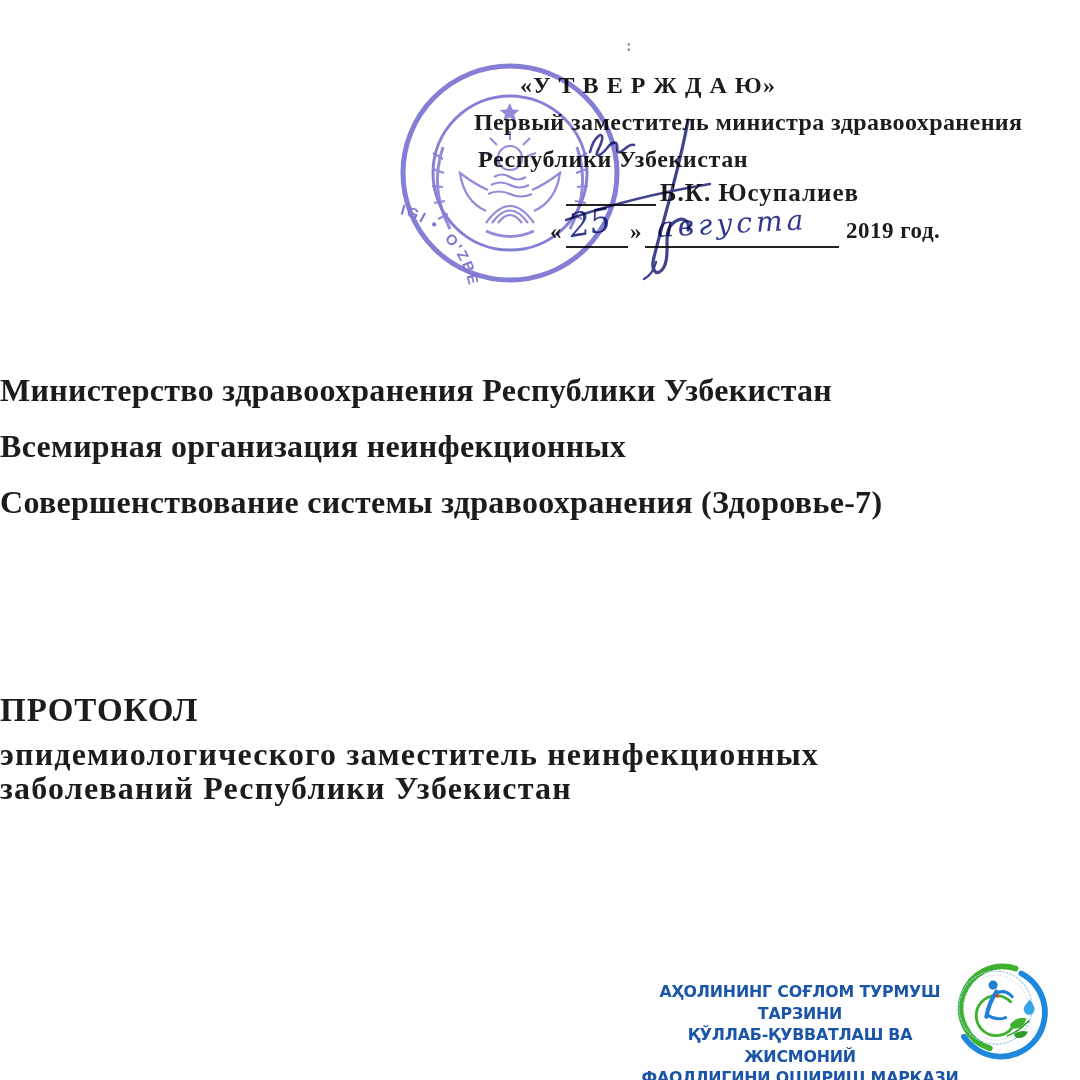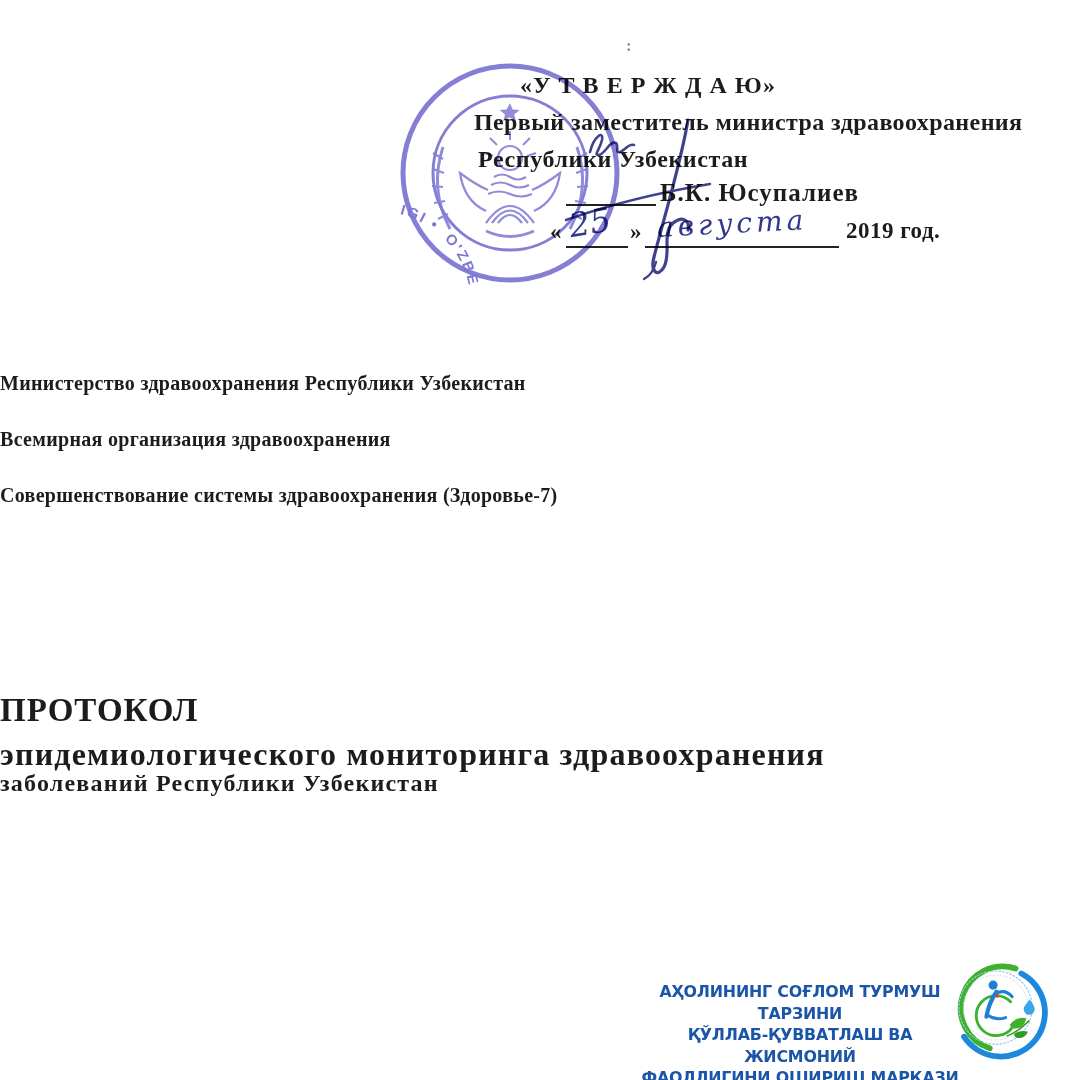--- a/index.html
+++ b/index.html
@@ -23,28 +23,28 @@
   .year{left:846px;top:218px;font-size:23px;letter-spacing:.5px;white-space:nowrap;text-align:right;}
   .hw{font-style:italic;color:#33388c;font-family:"DejaVu Serif","Liberation Serif",serif;}
   .hw-day{left:569px;top:203px;font-size:33px;transform:rotate(-9deg);}
   .hw-month{left:657px;top:207px;font-size:28px;letter-spacing:4px;transform:rotate(-3deg);}
 
   
   .stamp{left:398px;top:61px;width:224px;height:224px;mix-blend-mode:multiply;opacity:.82;filter:blur(.35px);}
   .signature{left:538px;top:112px;width:230px;height:170px;mix-blend-mode:multiply;opacity:.92;}
 
   
-  .org-line{left:0;top:0;width:1080px;font-size:20px;letter-spacing:.3px;white-space:nowrap;}
+  .org-line{left:0;top:0;width:1080px;font-size:32px;letter-spacing:.3px;white-space:nowrap;}
   .org1{top:372px;} .org2{top:428px;} .org3{top:484px;} .org4{top:516px;}
 
   
   .ttl{left:0;width:1080px;white-space:nowrap;}
   .ttl-h{top:692px;font-size:33px;letter-spacing:1px;}
   .ttl-s1{top:736px;font-size:32px;letter-spacing:1.2px;}
-  .ttl-s2{top:770px;font-size:24px;letter-spacing:1.2px;}
+  .ttl-s2{top:770px;font-size:32px;letter-spacing:1.2px;}
 
   
   .footer-name{left:625px;top:981px;width:350px;color:#1a55a8;
       font-family:"DejaVu Sans","Liberation Sans",sans-serif;font-weight:bold;
       font-size:16.5px;line-height:21.5px;text-align:center;letter-spacing:-.2px;
       transform:scaleX(.96);transform-origin:center;}
   .logo{left:944px;top:956px;width:104px;height:104px;}
 </style>
 </head>
 <body>
@@ -106,25 +106,25 @@
   <svg class="abs signature" viewBox="0 0 230 170">
     <g fill="none" stroke="#2f3381" stroke-linecap="round">
       <path stroke-width="2.6" d="M52 40 C56 24 66 18 64 28 C62 37 55 44 61 43 C68 41 72 28 78 31 C81 33 77 42 82 40 C87 38 91 31 96 33"></path>
       <path stroke-width="3.2" d="M150 8 C142 55 126 105 116 145 C112 160 120 166 126 155 C134 140 122 118 138 109 C146 104 152 110 150 118"></path>
       <path stroke-width="2.4" d="M28 108 C62 96 112 82 172 72"></path>
       <path stroke-width="2.4" d="M118 150 C116 158 112 164 106 167"></path>
     </g>
   </svg>
 
   <div class="abs org-line org1 b center">Министерство здравоохранения Республики Узбекистан</div>
-  <div class="abs org-line org2 b center">Всемирная организация здравоохранения</div>
+  <div class="abs org-line org2 b center">Всемирная организация неинфекционных</div>
   <div class="abs org-line org3 b center">Совершенствование системы здравоохранения (Здоровье-7)</div>
 
   <div class="abs ttl ttl-h b center">ПРОТОКОЛ</div>
-  <div class="abs ttl ttl-s1 b center">эпидемиологического мониторинга здравоохранения</div>
+  <div class="abs ttl ttl-s1 b center">эпидемиологического заместитель неинфекционных</div>
   <div class="abs ttl ttl-s2 b center">заболеваний Республики Узбекистан</div>
 
   <div class="abs footer-name">
     <div>АҲОЛИНИНГ СОҒЛОМ ТУРМУШ ТАРЗИНИ</div>
     <div>ҚЎЛЛАБ-ҚУВВАТЛАШ ВА ЖИСМОНИЙ</div>
     <div>ФАОЛЛИГИНИ ОШИРИШ МАРКАЗИ</div>
   </div>
 
   <svg class="abs logo" viewBox="0 0 125 125">
     <g fill="none" stroke-linecap="round">

